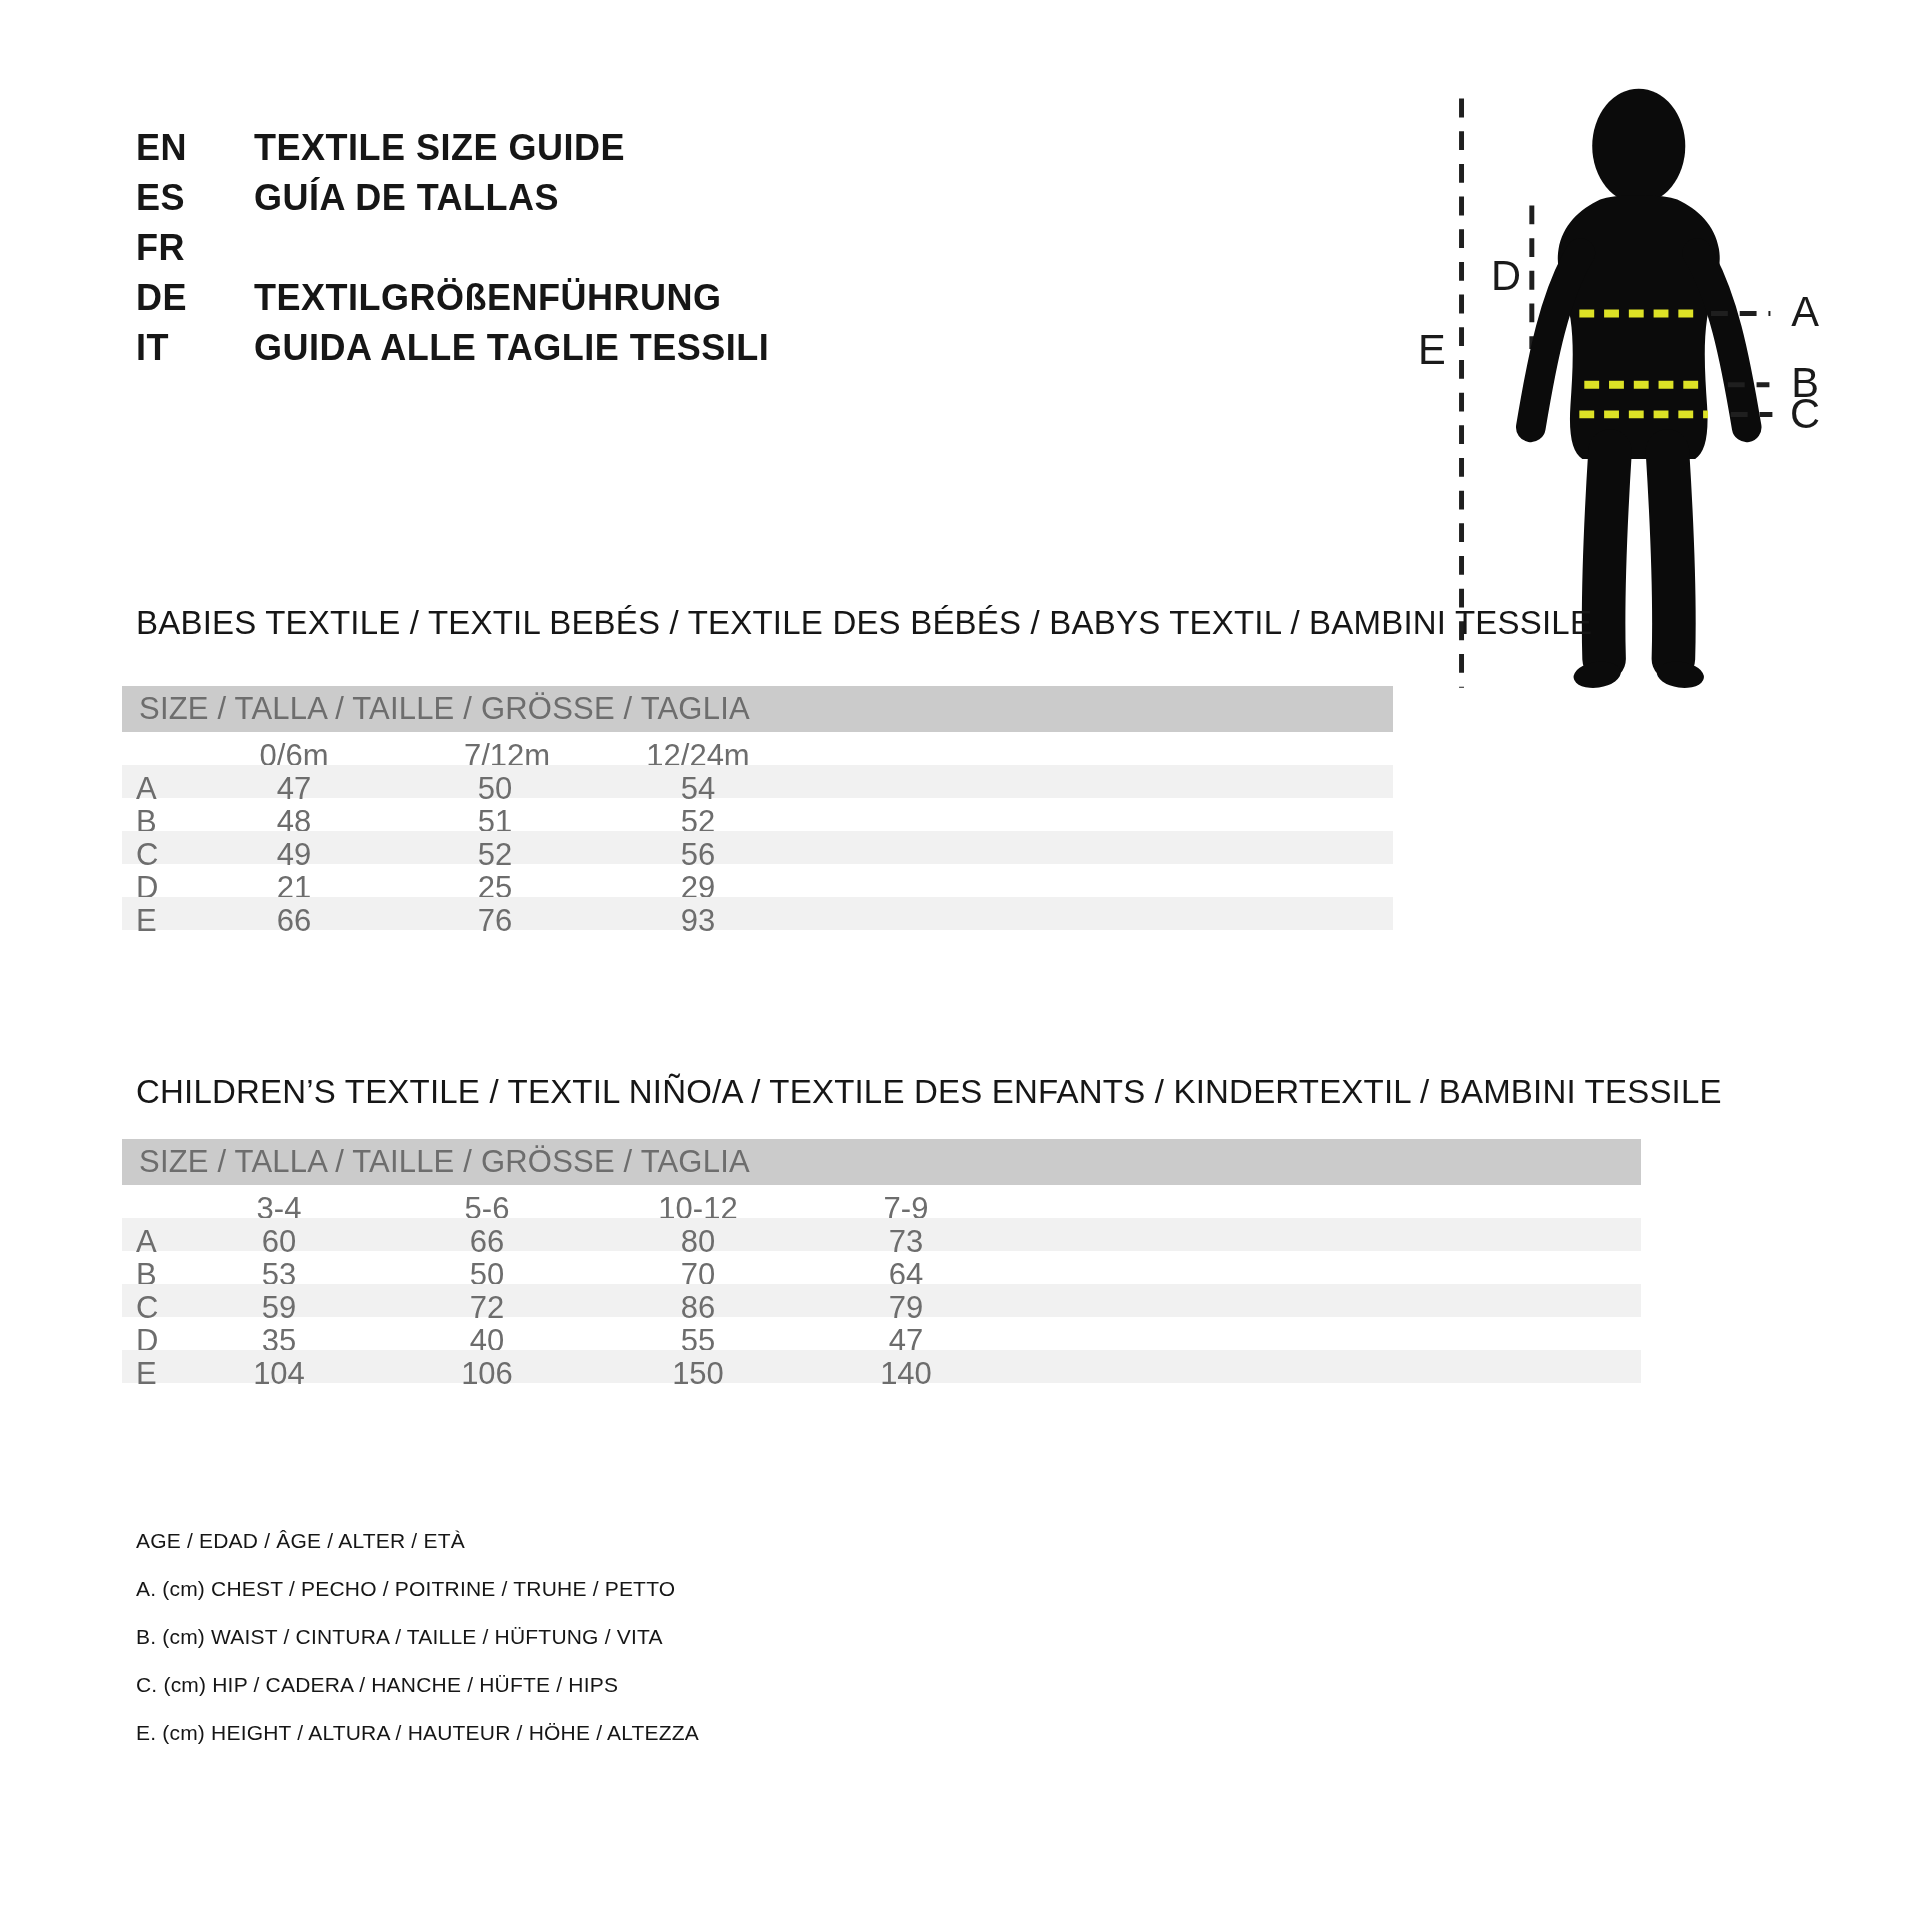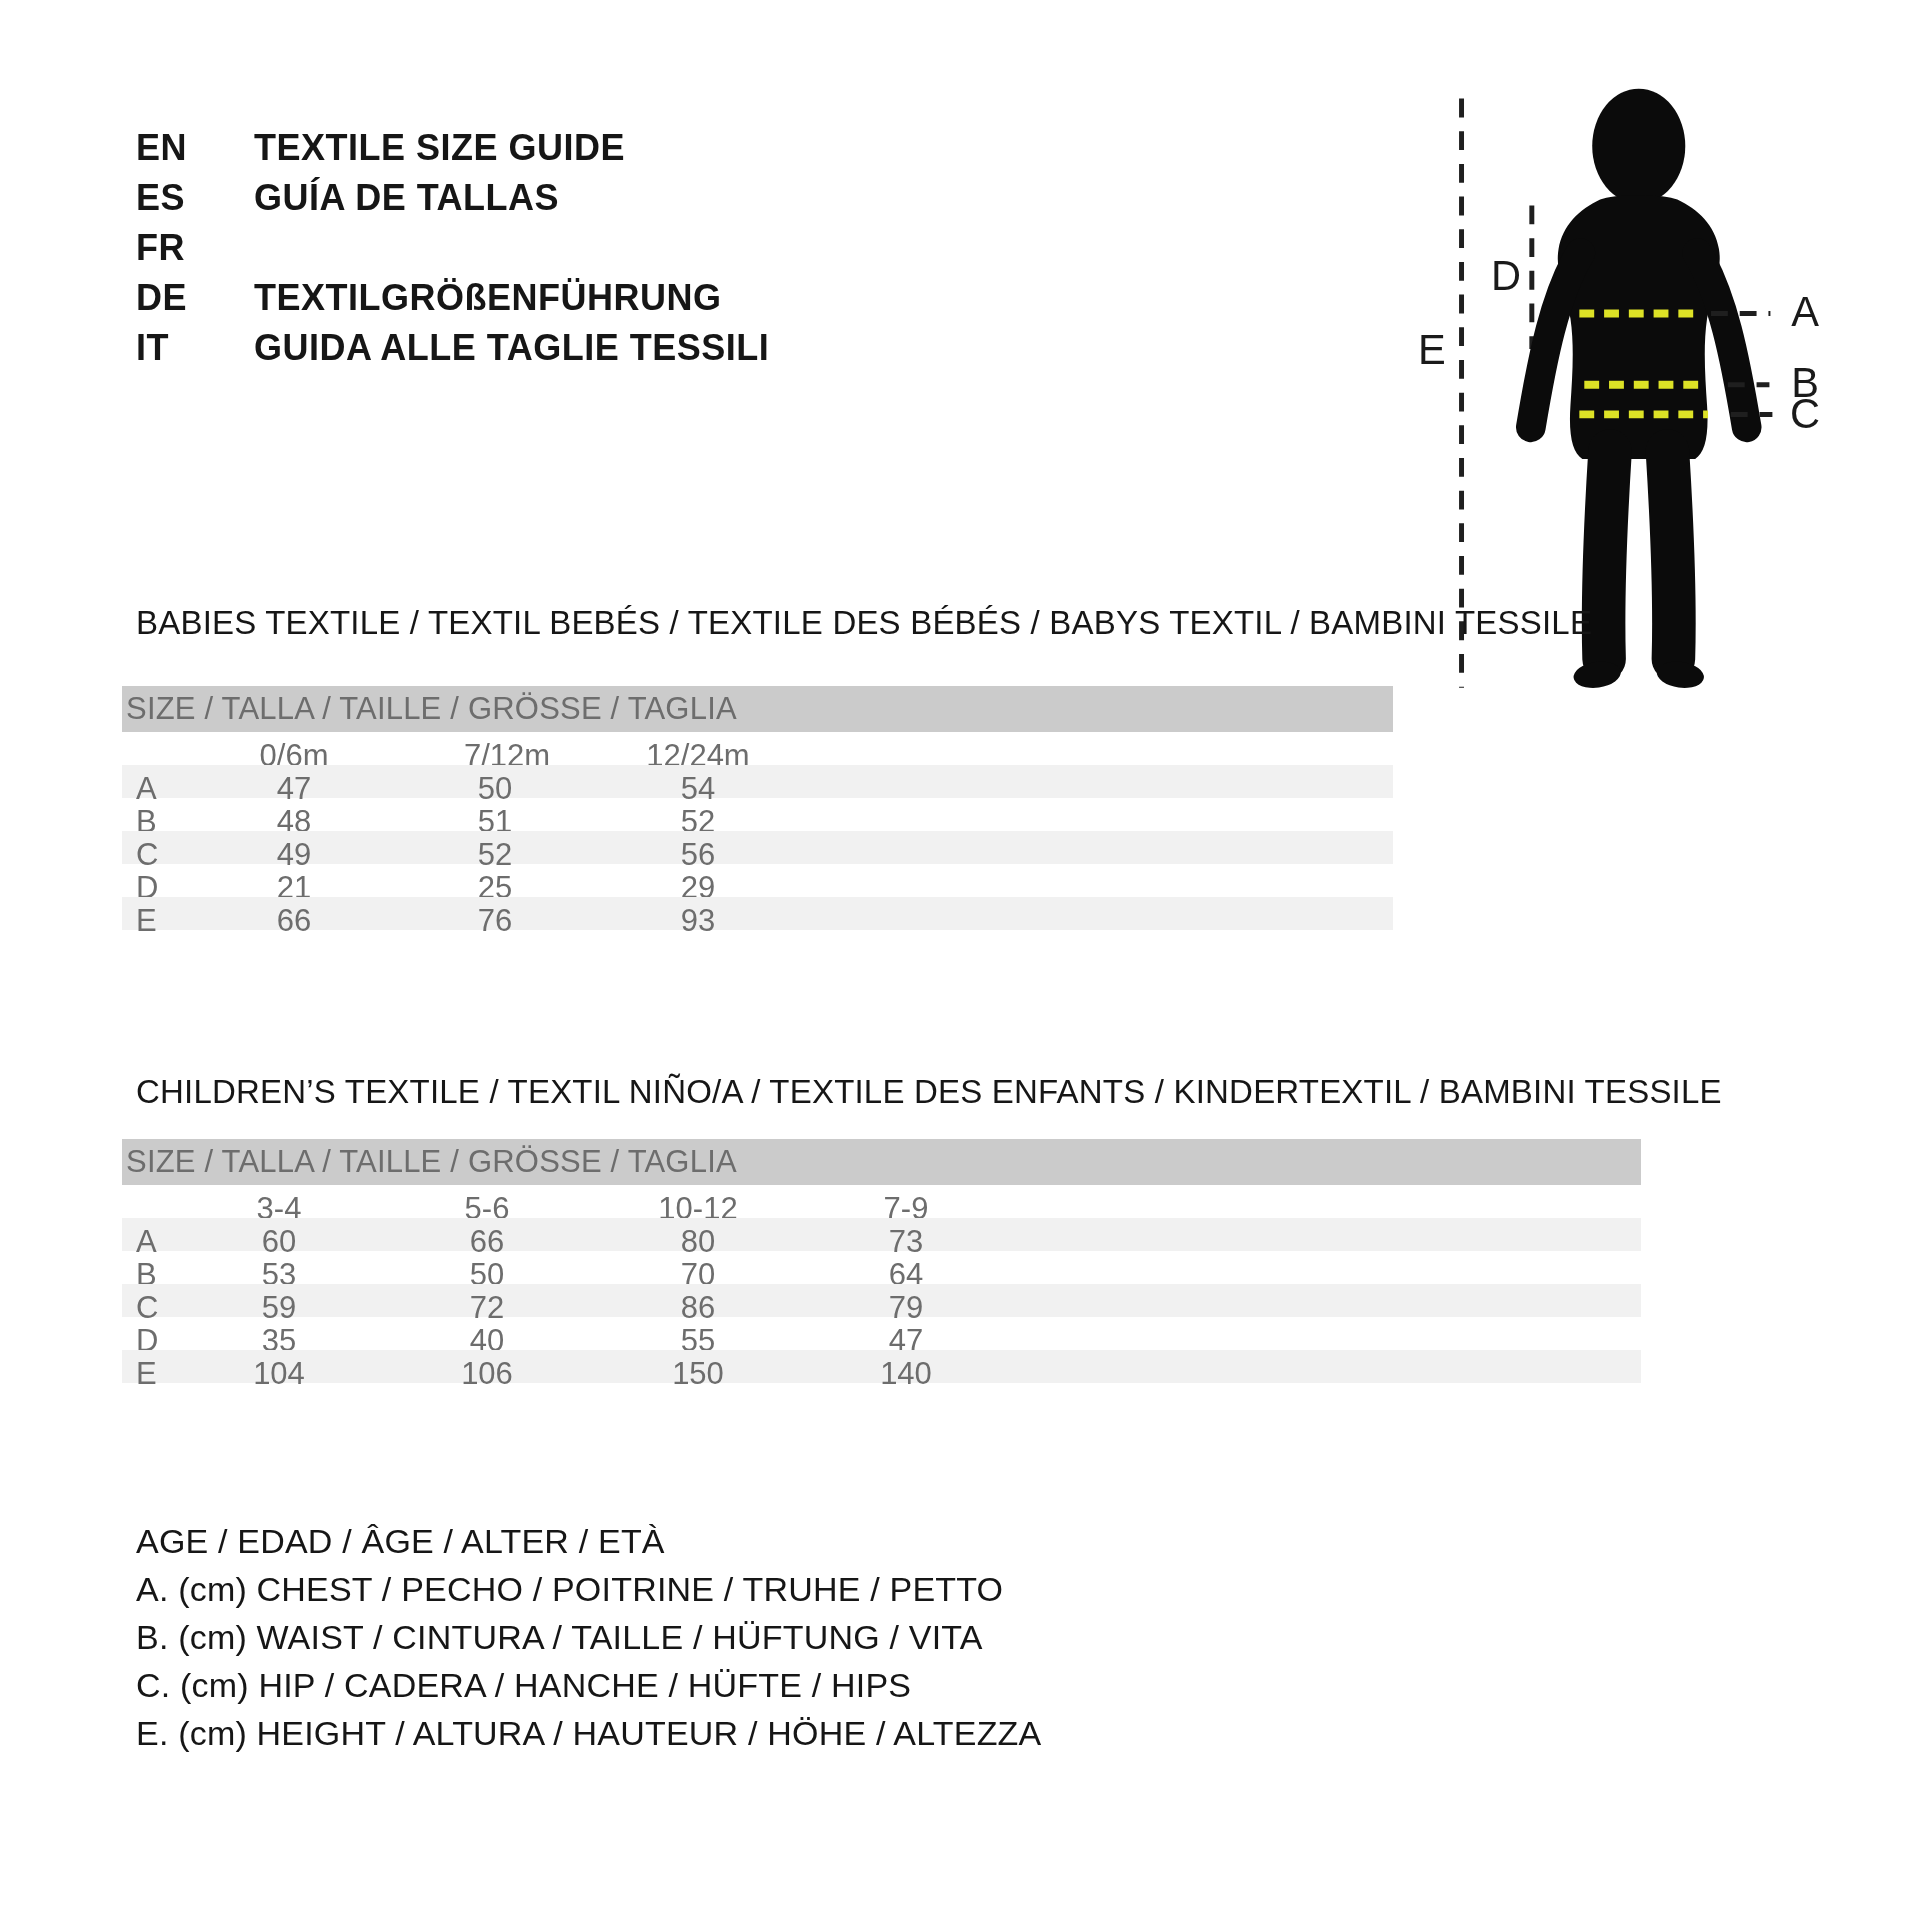--- a/index.html
+++ b/index.html
@@ -18,29 +18,29 @@
   .lang-label{position:absolute;left:254px;white-space:nowrap;}
   
   .section-heading{position:absolute;left:136px;font-size:33px;font-weight:500;letter-spacing:0.2px;white-space:nowrap;color:var(--text_black,#161616);}
   #babies-heading{top:604px;}
   #children-heading{top:1073px;}
   
   .size-table{position:absolute;left:122px;}
   #babies-table{top:686px;width:1271px;}
   #children-table{top:1139px;width:1519px;}
   .size-bar{height:46px;line-height:46px;background:var(--bar_gray,#cbcbcb);
-    color:var(--table_text,#6d6d6d);font-size:31px;padding-left:4px;box-sizing:border-box;
+    color:var(--table_text,#6d6d6d);font-size:31px;padding-left:17px;box-sizing:border-box;
     font-weight:500;letter-spacing:0.2px;white-space:nowrap;}
   .trow{position:relative;height:33px;line-height:48px;font-size:31px;color:var(--table_text,#6d6d6d);font-weight:500;}
   .trow.stripe{background:var(--stripe_gray,#f1f1f1);}
   .rlabel{position:absolute;left:14px;}
   .tval{position:absolute;transform:translateX(-50%);white-space:nowrap;}
   
   .legend{position:absolute;left:136px;top:1517px;}
-  .legend-line{height:48px;line-height:48px;font-size:34px;font-weight:500;letter-spacing:0.2px;white-space:nowrap;}
+  .legend-line{height:48px;line-height:48px;font-size:21px;font-weight:500;letter-spacing:0.2px;white-space:nowrap;}
   
   .figure-wrap{position:absolute;left:1406px;top:59px;width:515px;height:693px;}
   .sil{fill:var(--silhouette,#0b0b0b);}
   .armleg{stroke:var(--silhouette,#0b0b0b);fill:none;stroke-linecap:round;}
   .vdash{stroke:#1f1f1f;stroke-width:5;stroke-dasharray:19 14;fill:none;}
   .hdash{stroke:#1f1f1f;stroke-width:5;stroke-dasharray:17 12;fill:none;}
   .ydash{stroke:var(--accent_yellow,#dde226);stroke-width:8;stroke-dasharray:15 10;fill:none;}
   .fig-label{font-family:"Liberation Sans","DejaVu Sans",sans-serif;font-size:42px;fill:#1a1a1a;text-anchor:middle;}
 </style>
 </head>

